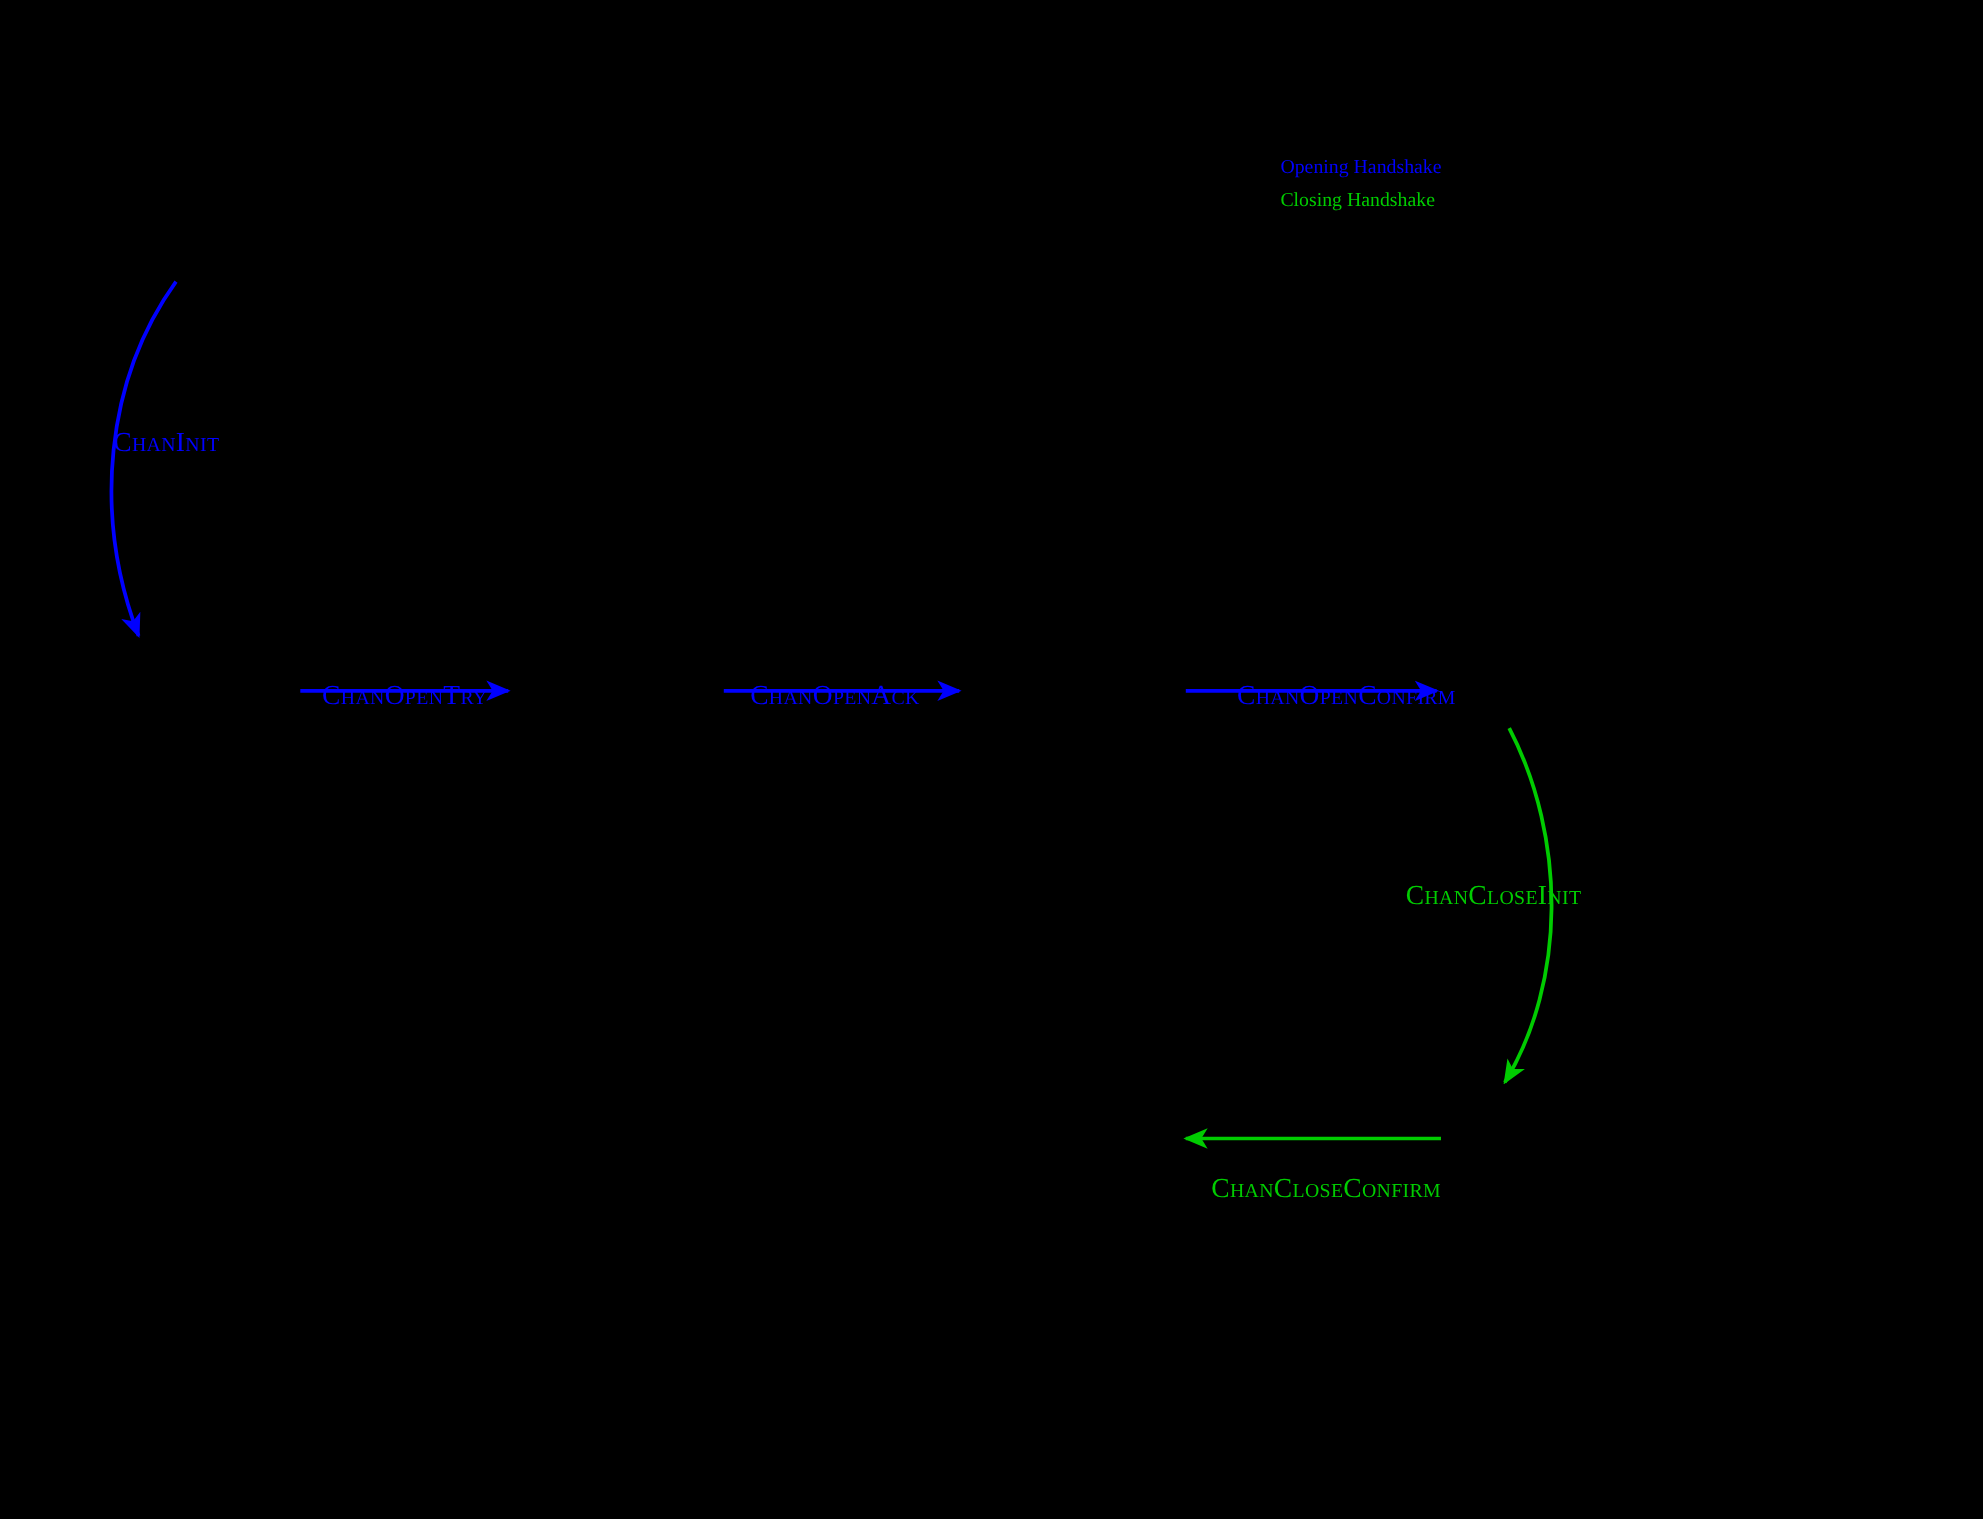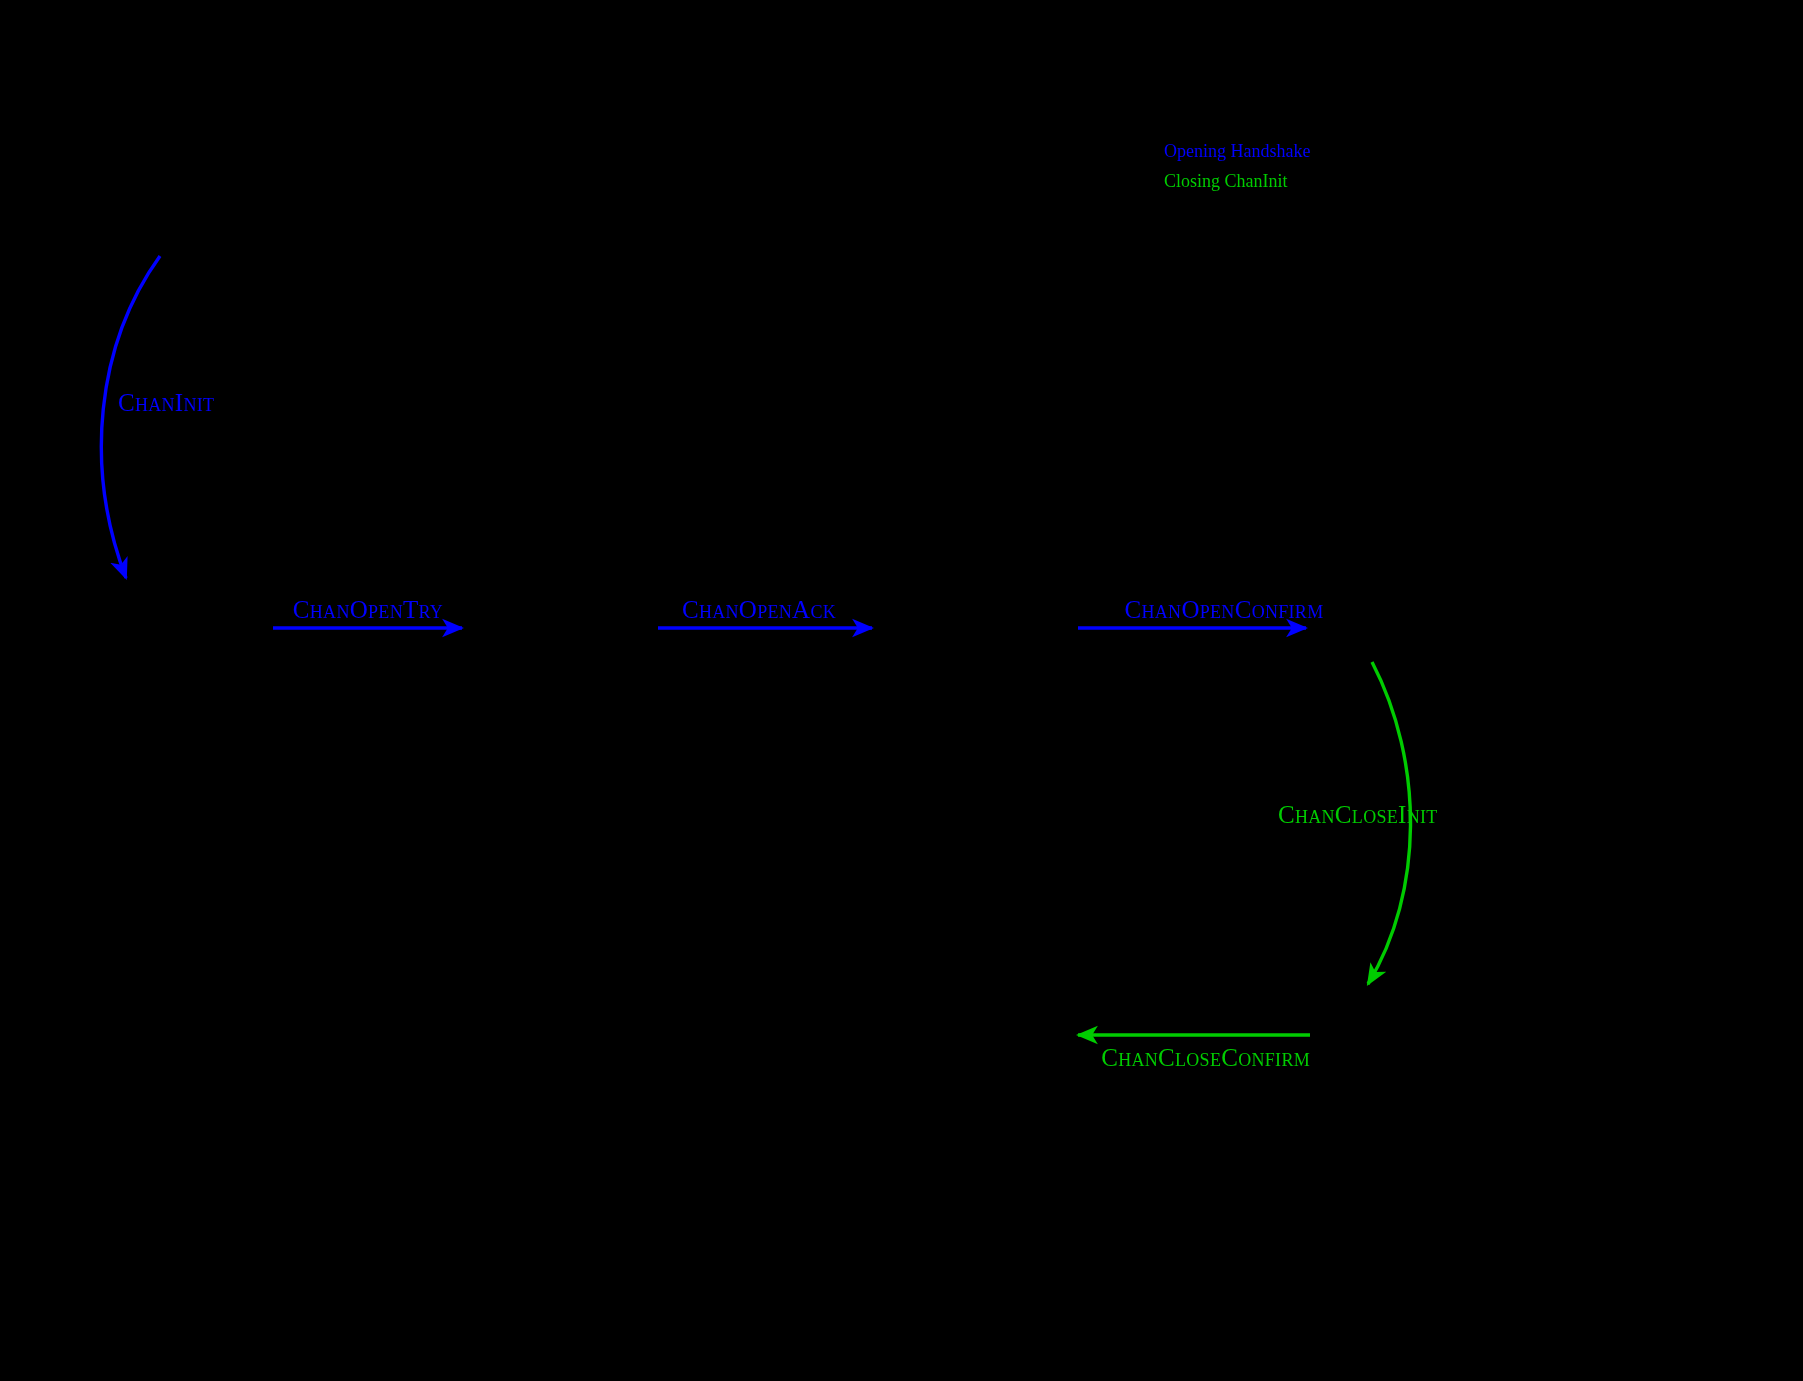--- a/index.html
+++ b/index.html
@@ -31,21 +31,21 @@
   .label {
     position: absolute;
     font-size: 25px;
     line-height: 1.1;
     white-space: nowrap;
     letter-spacing: 0.3px;
   }
   .sc { font-variant: small-caps; }
   .label.opening { color: var(--opening, #0000ff); }
   .label.closing { color: var(--closing, #00cc00); }
-  .centered { text-align: center; }
+  .centered { text-align: center; margin-top: 23px; }
   .legend {
     position: absolute;
     left: 1164px;
     top: 136px;
   }
   .legend-item {
     font-size: 18px;
     line-height: 30px;
     white-space: nowrap;
   }
@@ -73,30 +73,30 @@
 
     <path class="arrow opening" d="M 658 628 H 872" marker-end="url(#arrow-opening)"></path>
 
     <path class="arrow opening" d="M 1078 628 H 1306" marker-end="url(#arrow-opening)"></path>
 
     <path class="arrow closing" d="M 1372 662 C 1424 762, 1424 892, 1368 984" marker-end="url(#arrow-closing)"></path>
 
     <path class="arrow closing" d="M 1310 1035 H 1078" marker-end="url(#arrow-closing)"></path>
   </svg>
 
-  <div class="label opening sc" style="left:118px; top:389px;">ChanInit</div>
+  <div class="label opening sc" style="left:103px; top:389px;">ChanInit</div>
 
   <div class="label opening sc centered" style="left:263px; top:596px; width:210px;">ChanOpenTry</div>
 
   <div class="label opening sc centered" style="left:644px; top:596px; width:230px;">ChanOpenAck</div>
 
   <div class="label opening sc centered" style="left:1100px; top:596px; width:248px;">ChanOpenConfirm</div>
 
   <div class="label closing sc" style="left:1278px; top:801px;">ChanCloseInit</div>
 
   <div class="label closing sc centered" style="left:1062px; top:1044px; width:248px;text-align:right;">ChanCloseConfirm</div>
 
   <div class="legend">
     <div class="legend-item opening">Opening Handshake</div>
-    <div class="legend-item closing">Closing ChanInit</div>
+    <div class="legend-item closing">Closing Handshake</div>
   </div>
 
 </div>
 
 </body></html>

